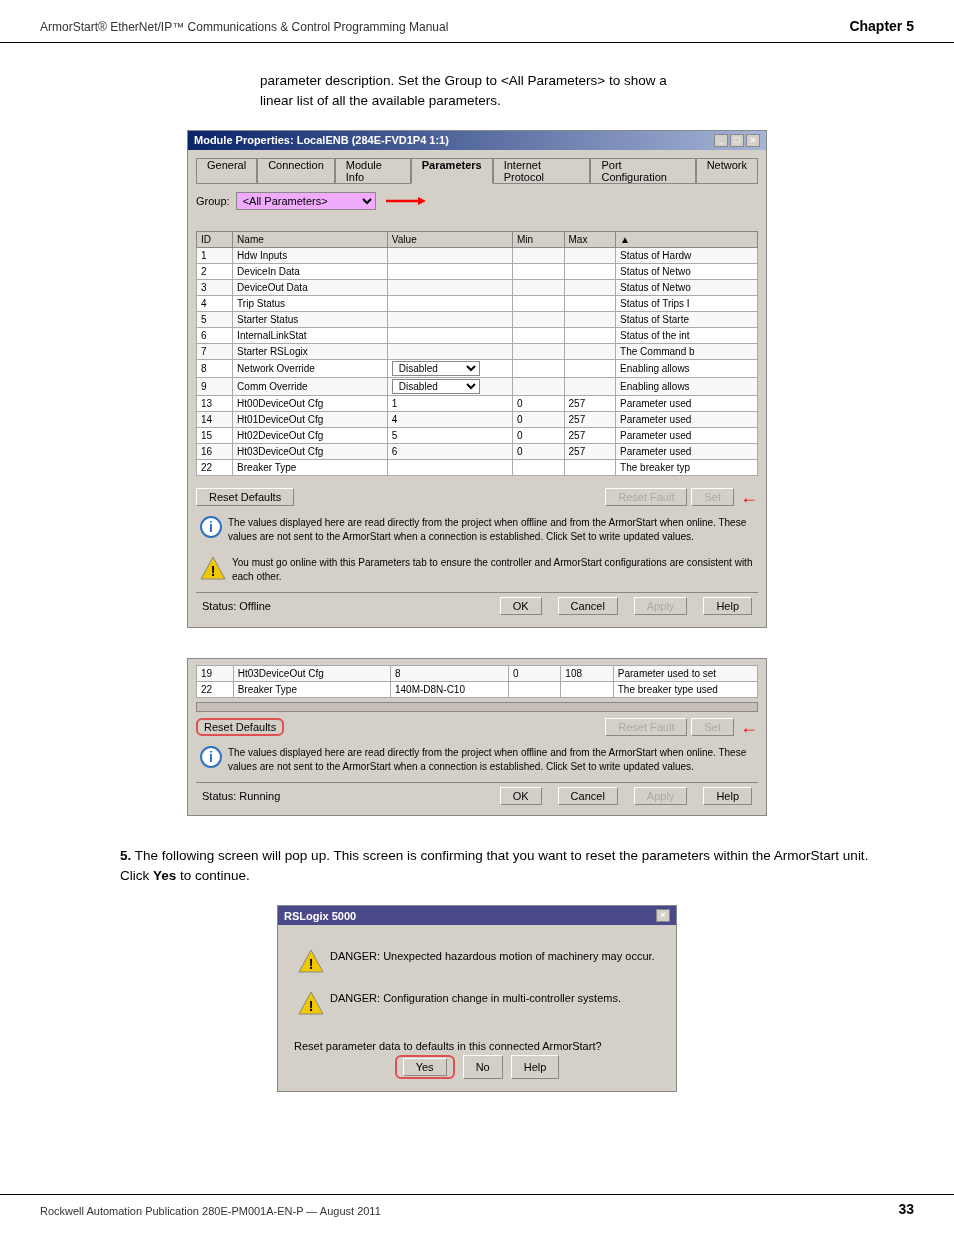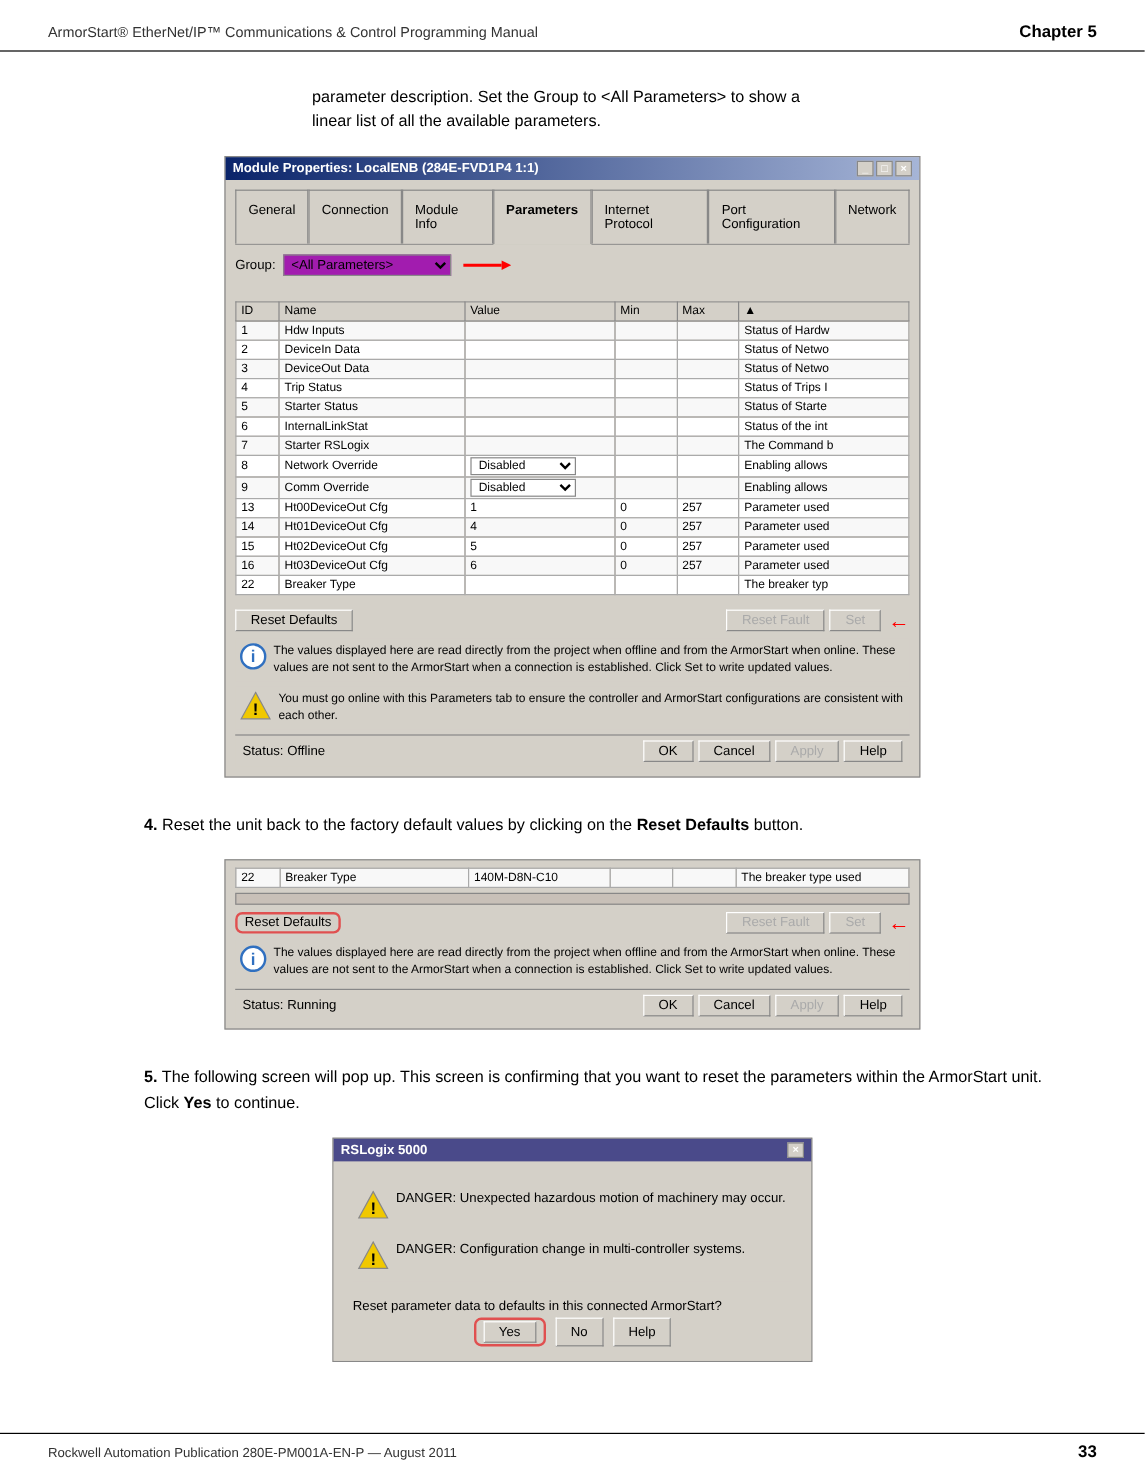--- a/index.html
+++ b/index.html
@@ -81,21 +81,21 @@
     .win-body {
       padding: 8px;
     }
     .win-tabs {
       display: flex;
       gap: 0;
       margin-bottom: 0;
       border-bottom: 1px solid #888;
     }
     .win-tab {
-      padding: 10px 10px;
+      padding: 0 10px;
       font-size: 11px;
       background: #d4d0c8;
       border: 1px solid #888;
       border-bottom: none;
       cursor: default;
       position: relative;
     }
     .win-tab.active {
       background: #d4d0c8;
       font-weight: bold;
@@ -107,21 +107,21 @@
       display: flex;
       align-items: center;
       margin: 8px 0 6px 0;
       gap: 6px;
       font-size: 11px;
     }
     .group-select {
       font-size: 11px;
       padding: 1px 2px;
       width: 140px;
-      background: #a21caf;
+      background: #f0abfc;
       border: 1px solid #888;
     }
 
     
     .param-table {
       width: 100%;
       border-collapse: collapse;
       font-size: 10px;
       margin-bottom: 6px;
     }
@@ -220,21 +220,21 @@
     .status-bar {
       display: flex;
       justify-content: space-between;
       align-items: center;
       padding: 4px 6px;
       border-top: 1px solid #888;
       background: #d4d0c8;
     }
     .status-right-btns {
       display: flex;
-      gap: 4px;
+      gap: 16px;
     }
 
     
     .step-text {
       margin-left: 60px;
       margin-bottom: 18px;
       font-size: 13.5px;
       line-height: 1.55;
     }
     .step-text .step-num {
@@ -505,32 +505,34 @@
         <div class="status-right-btns">
           <button class="win-button">OK</button>
           <button class="win-button">Cancel</button>
           <button class="win-button disabled">Apply</button>
           <button class="win-button">Help</button>
         </div>
       </div>
     </div>
   </div>
 
-  <div class="step-text">
-    <span class="step-num">4.</span>
-    <span>Reset the unit back to the factory default values by clicking on the</span>
-    <strong>Reset Defaults</strong>
-    <span>button.</span>
-  </div>
 
   <div class="screenshot-box2">
     <div class="win-body" style="padding:6px 8px;">
 
       <table class="param-table" style="margin-bottom:4px;">
         <tbody id="param-table-body2">
+        <tr>
+      <td class="col-id">19</td>
+      <td class="col-name">Ht03DeviceOut Cfg</td>
+      <td class="col-value">8</td>
+      <td class="col-min">0</td>
+      <td class="col-max">108</td>
+      <td class="col-desc" style="font-size:10px;">Parameter used to set</td>
+    </tr>
             <tr>
       <td class="col-id">22</td>
       <td class="col-name">Breaker Type</td>
       <td class="col-value">140M-D8N-C10</td>
       <td class="col-min"></td>
       <td class="col-max"></td>
       <td class="col-desc" style="font-size:10px;">The breaker type used</td>
     </tr>
           </tbody>
       </table>

